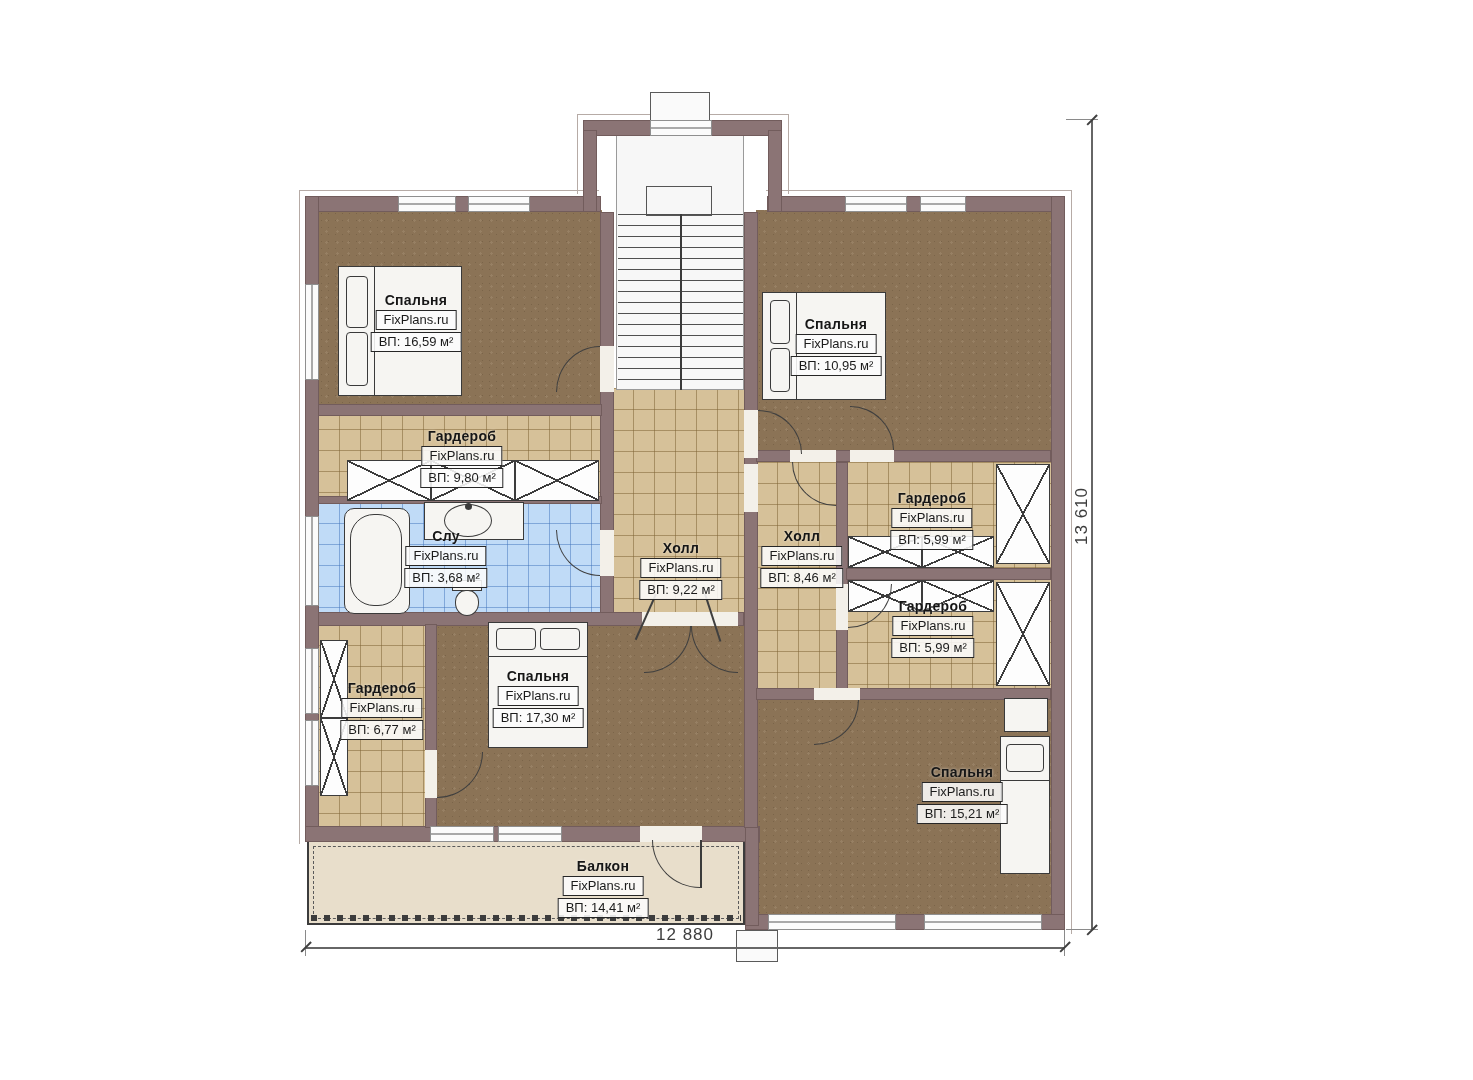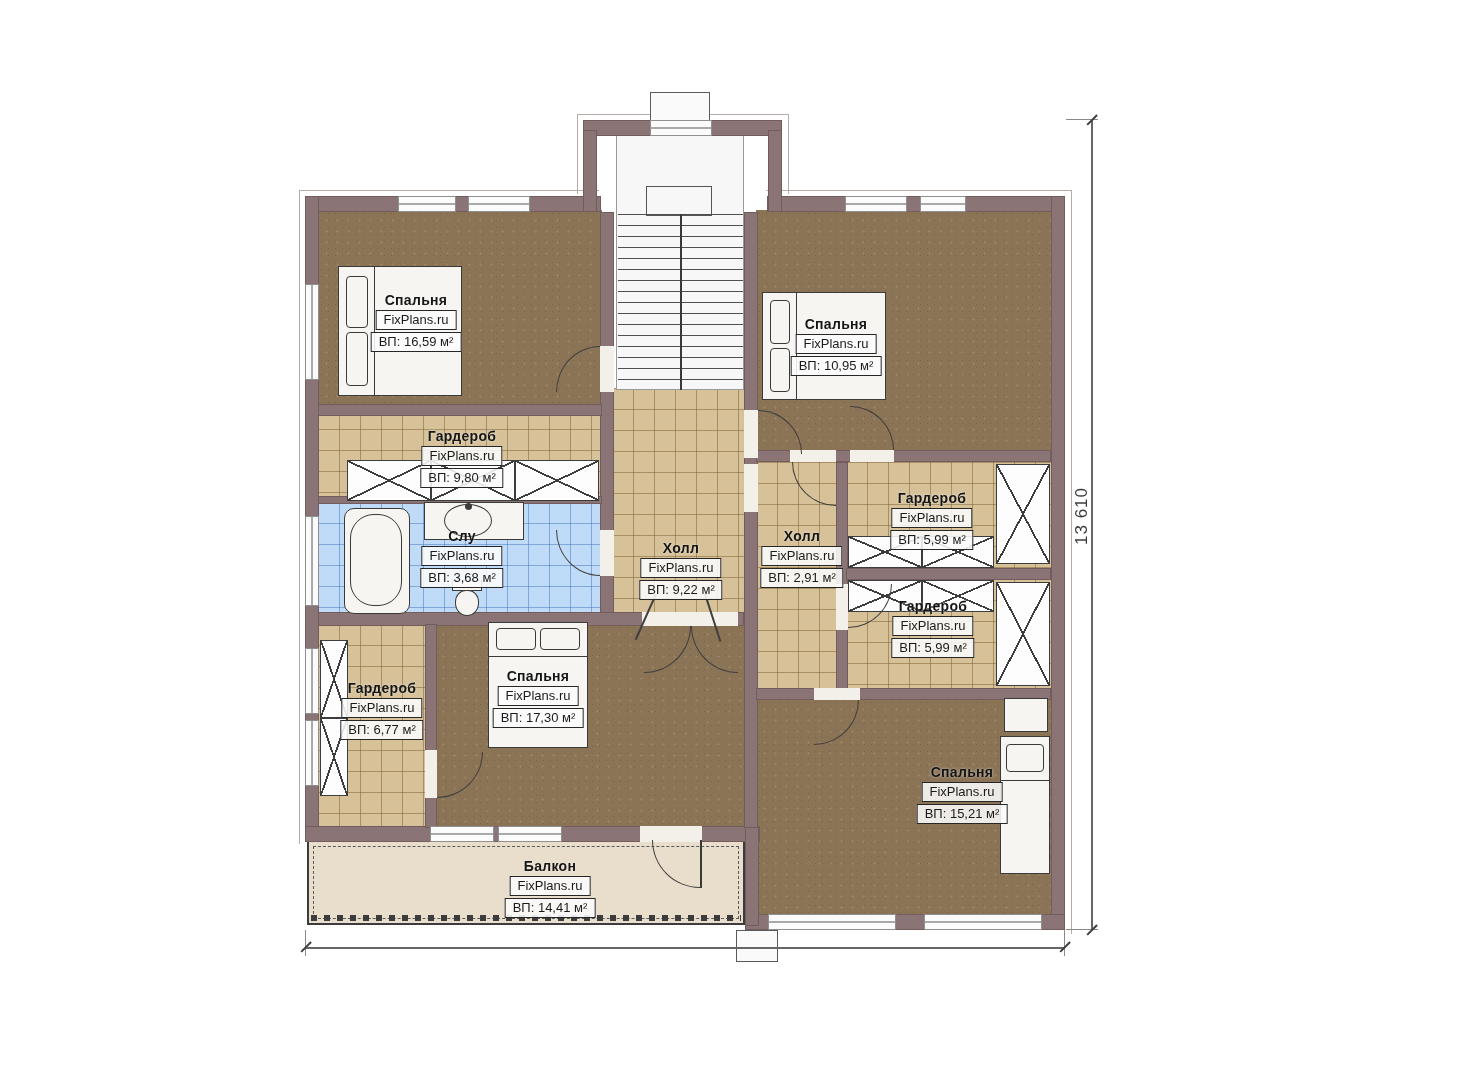--- a/index.html
+++ b/index.html
@@ -197,21 +197,21 @@
   <div class="room-label" style="left:416px;top:292px">
     <div class="room-name">Спальня</div>
     <div class="label-box">FixPlans.ru</div>
     <div class="label-box">ВП: 16,59 м²</div>
   </div>
   <div class="room-label" style="left:462px;top:428px">
     <div class="room-name">Гардероб</div>
     <div class="label-box">FixPlans.ru</div>
     <div class="label-box">ВП: 9,80 м²</div>
   </div>
-  <div class="room-label" style="left:462px;top:528px">
+  <div class="room-label" style="left:446px;top:528px">
     <div class="room-name">Слу</div>
     <div class="label-box">FixPlans.ru</div>
     <div class="label-box">ВП: 3,68 м²</div>
   </div>
   <div class="room-label" style="left:681px;top:540px">
     <div class="room-name">Холл</div>
     <div class="label-box">FixPlans.ru</div>
     <div class="label-box">ВП: 9,22 м²</div>
   </div>
   <div class="room-label" style="left:538px;top:668px">
@@ -225,48 +225,49 @@
     <div class="label-box">ВП: 6,77 м²</div>
   </div>
   <div class="room-label" style="left:836px;top:316px">
     <div class="room-name">Спальня</div>
     <div class="label-box">FixPlans.ru</div>
     <div class="label-box">ВП: 10,95 м²</div>
   </div>
   <div class="room-label" style="left:802px;top:528px">
     <div class="room-name">Холл</div>
     <div class="label-box">FixPlans.ru</div>
-    <div class="label-box">ВП: 2,91 м²</div>
+    <div class="label-box">ВП: 8,46 м²</div>
   </div>
   <div class="room-label" style="left:932px;top:490px">
     <div class="room-name">Гардероб</div>
     <div class="label-box">FixPlans.ru</div>
     <div class="label-box">ВП: 5,99 м²</div>
   </div>
   <div class="room-label" style="left:933px;top:598px">
     <div class="room-name">Гардероб</div>
     <div class="label-box">FixPlans.ru</div>
     <div class="label-box">ВП: 5,99 м²</div>
   </div>
   <div class="room-label" style="left:962px;top:764px">
     <div class="room-name">Спальня</div>
     <div class="label-box">FixPlans.ru</div>
     <div class="label-box">ВП: 15,21 м²</div>
   </div>
-  <div class="room-label" style="left:550px;top:858px">
+  <div class="room-label" style="left:603px;top:858px">
     <div class="room-name">Балкон</div>
     <div class="label-box">FixPlans.ru</div>
     <div class="label-box">ВП: 14,41 м²</div>
   </div>
 
   <div class="dim-line" style="left:305px;top:947px;width:760px;height:1.5px"></div>
   <div class="dim-ext" style="left:305px;top:930px;width:1px;height:26px"></div>
   <div class="dim-ext" style="left:1064px;top:930px;width:1px;height:26px"></div>
   <div class="tick" style="left:299px;top:946px"></div>
   <div class="tick" style="left:1058px;top:946px"></div>
+  <div class="dim-text" style="left:305px;top:925px;width:760px">12 880</div>
 
   <div class="dim-line" style="left:1091px;top:120px;width:1.5px;height:810px"></div>
   <div class="dim-ext" style="left:1066px;top:119px;width:32px;height:1px"></div>
   <div class="dim-ext" style="left:1066px;top:929px;width:32px;height:1px"></div>
   <div class="tick" style="left:1085px;top:119px"></div>
   <div class="tick" style="left:1085px;top:929px"></div>
   <div class="dim-text" style="left:1042px;top:506px;width:80px;transform:rotate(-90deg)">13 610</div>
 
 </div>
 

